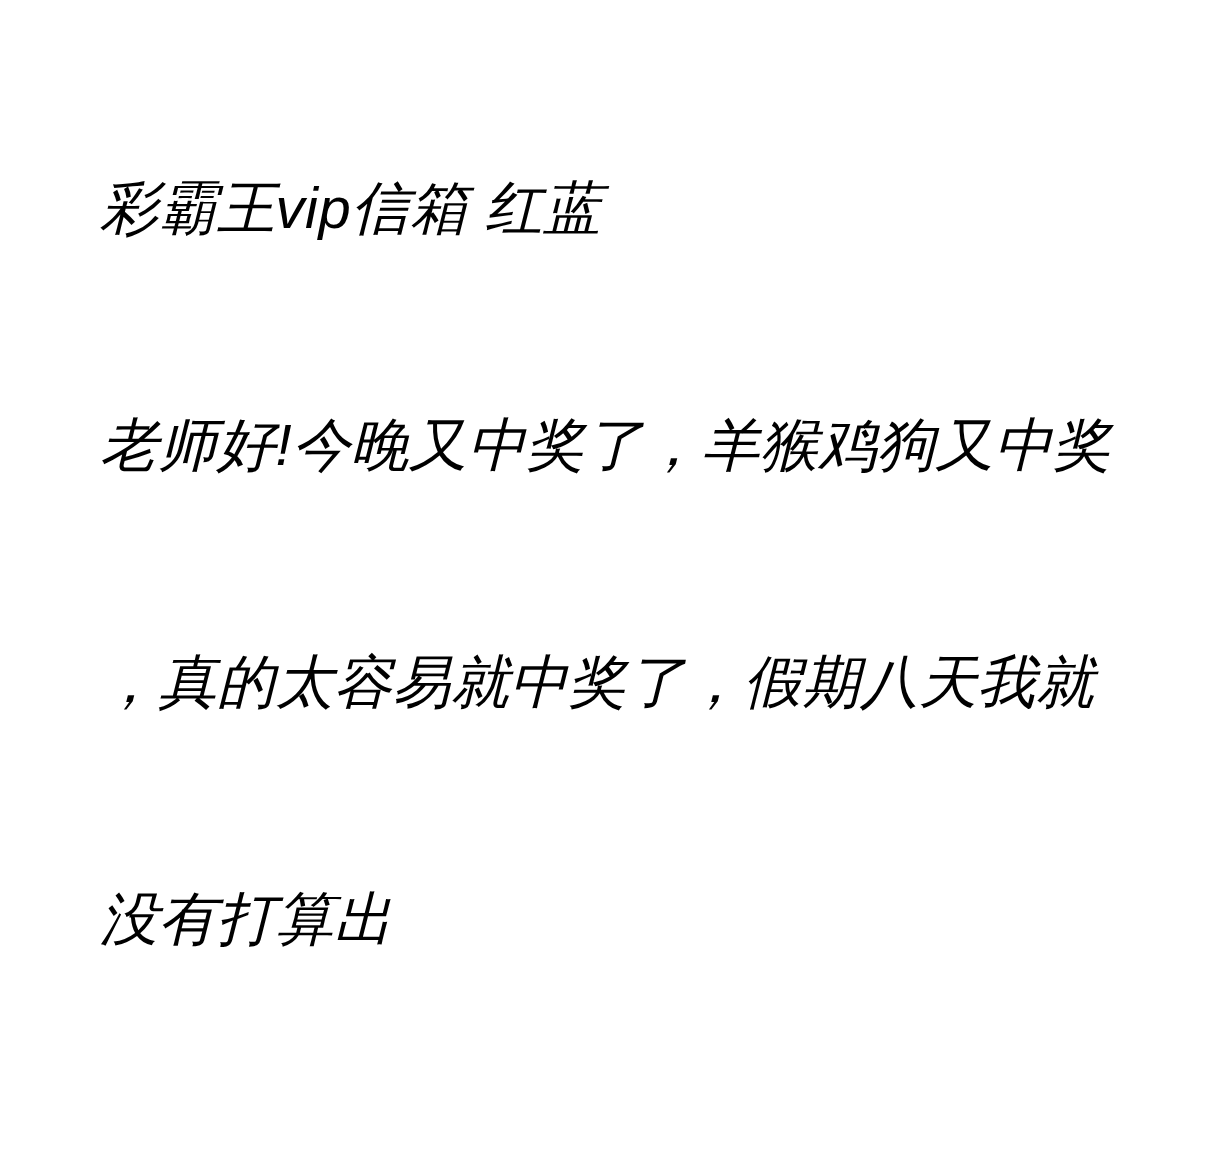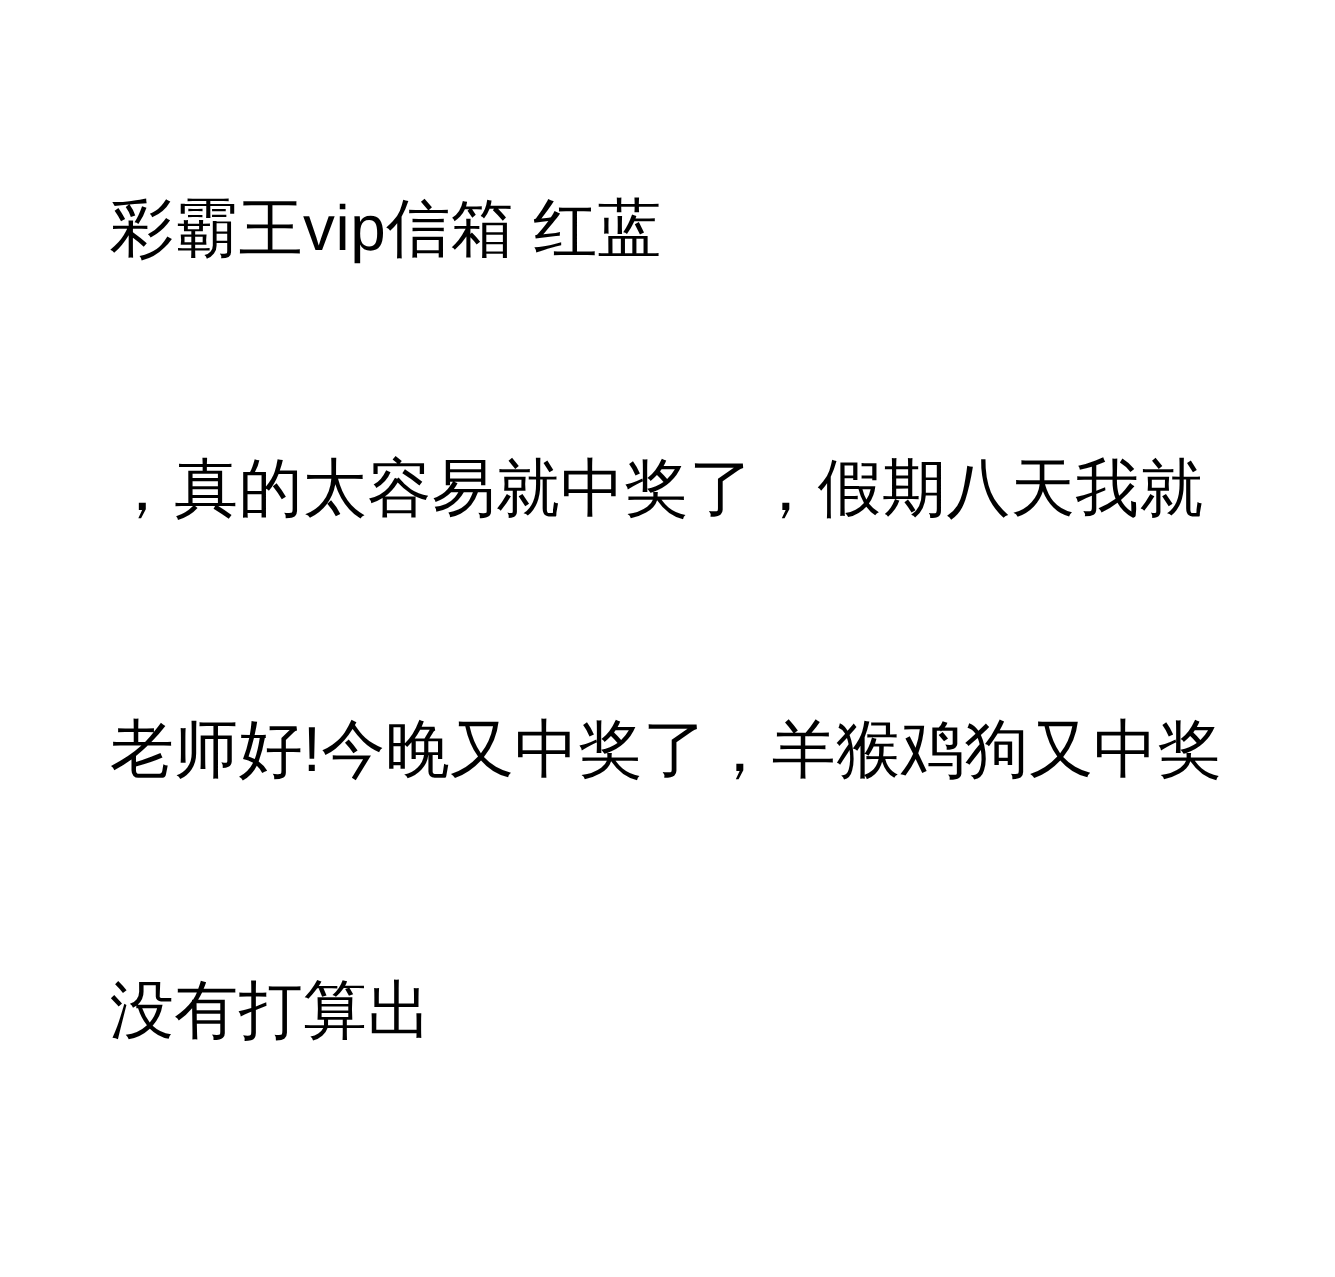--- a/index.html
+++ b/index.html
@@ -6,20 +6,21 @@
     margin: 0;
     padding: 0;
     background: #ffffff;
   }
   .page {
     position: relative;
     width: 1214px;
     height: 1161px;
     background: #ffffff;
     overflow: hidden;
+    font-style: italic;
   }
   .text-block {
     position: absolute;
     left: 100px;
     top: 10px;
     width: 1100px;
     font-family: "Liberation Sans", "DejaVu Sans", sans-serif;
     font-size: 58px;
     line-height: 79px;
     color: #000000;
@@ -29,22 +30,22 @@
   .text-line {
     height: 79px;
   }
 </style>
 </head>
 <body>
 
 <div class="page">
   <div class="text-block">
     <div class="text-line">彩霸王vip信箱 红蓝</div>
+    <div class="text-line">老师好!今晚又中奖了，羊猴鸡狗又中奖</div>
     <div class="text-line">，真的太容易就中奖了，假期八天我就</div>
-    <div class="text-line">老师好!今晚又中奖了，羊猴鸡狗又中奖</div>
     <div class="text-line">没有打算出</div>
     
     
     
     
     
     
     
     
     

